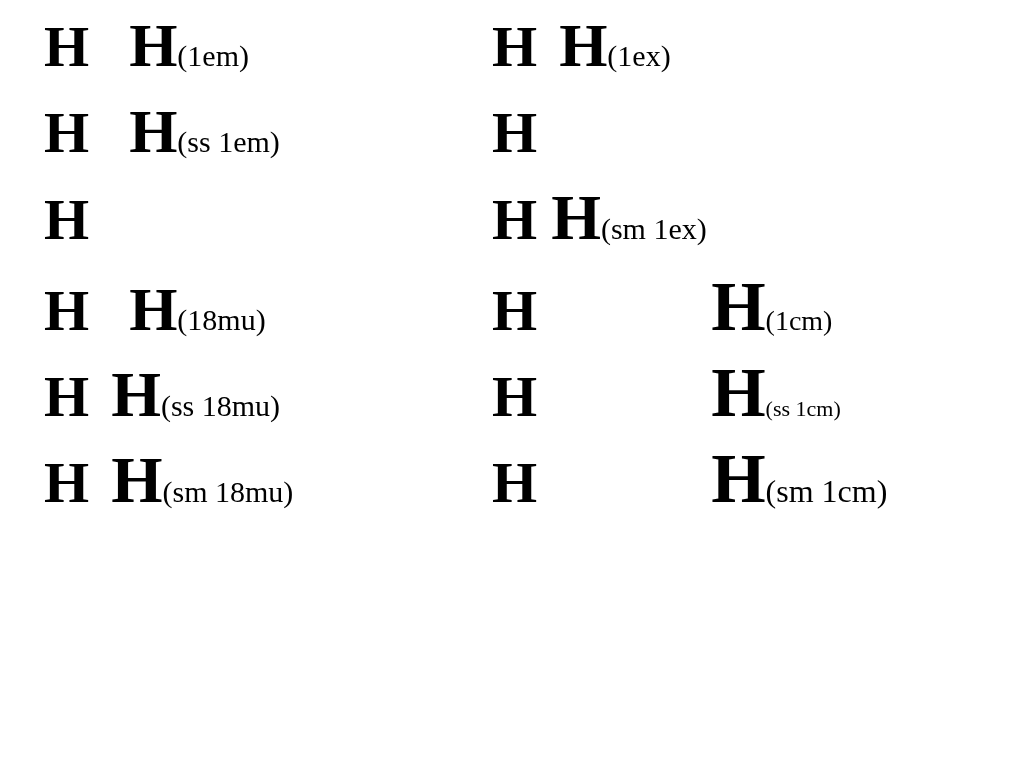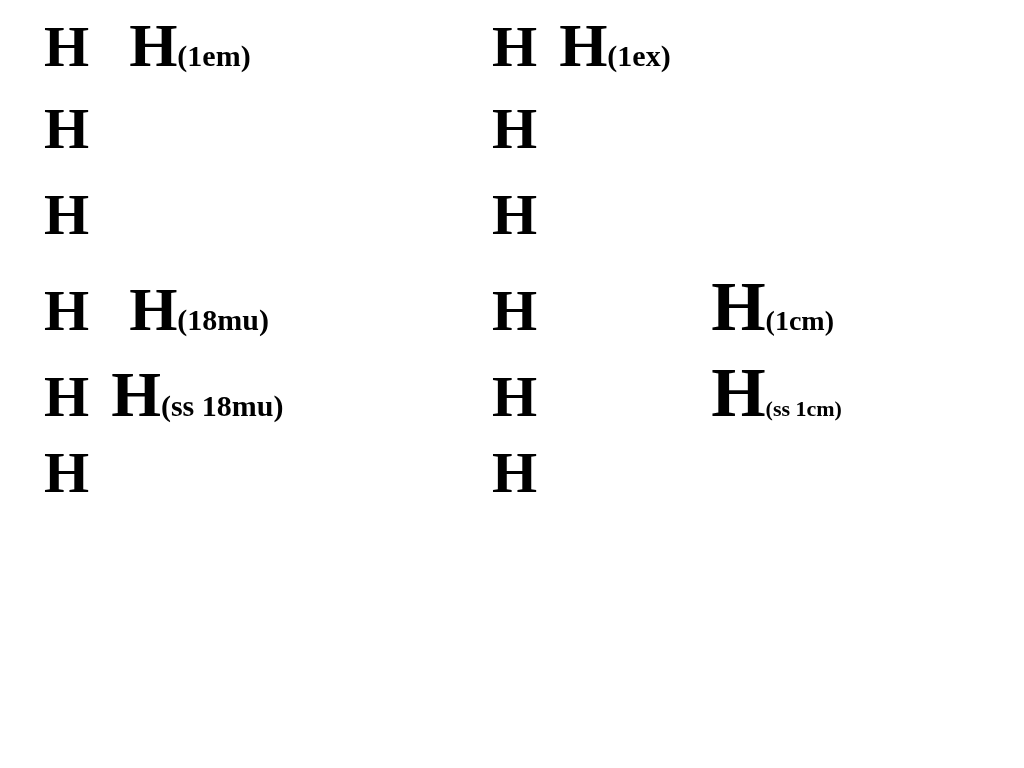--- a/index.html
+++ b/index.html
@@ -51,21 +51,21 @@
     white-space: nowrap;
   }
   .glyph {
     font-family: "Liberation Serif", serif;
     font-weight: bold;
     line-height: 1;
     display: inline-block;
   }
   .label {
     font-family: "Liberation Serif", serif;
-    font-weight: bold;
+    font-weight: normal;
     font-size: 30px;
     line-height: 1;
     display: inline-block;
   }
 </style>
 </head>
 <body>
 
 <div class="sheet">
 
@@ -83,35 +83,41 @@
       <span class="sample">
         <span class="glyph" style="font-size:62px">H</span><span class="label">(1ex)</span>
       </span>
     </div>
   </div>
 
   <div class="row">
     <div class="col col-left">
       <span class="ref">H</span>
       <span class="gap-a" style="width:40px"></span>
+      <span class="sample">
+        <span class="glyph" style="font-size:62px">H</span><span class="label">(ss 1em)</span>
+      </span>
     </div>
     <div class="col col-right">
       <span class="ref">H</span>
       <span class="gap-b" style="width:22px"></span>
     </div>
   </div>
 
   <div class="row">
     <div class="col col-left">
       <span class="ref">H</span>
       <span class="gap-a" style="width:30px"></span>
     </div>
     <div class="col col-right">
       <span class="ref">H</span>
       <span class="gap-b" style="width:14px"></span>
+      <span class="sample">
+        <span class="glyph" style="font-size:64px">H</span><span class="label">(sm 1ex)</span>
+      </span>
     </div>
   </div>
 
   <div class="row">
     <div class="col col-left">
       <span class="ref">H</span>
       <span class="gap-a" style="width:40px"></span>
       <span class="sample">
         <span class="glyph" style="font-size:62px">H</span><span class="label">(18mu)</span>
       </span>
@@ -139,20 +145,26 @@
       <span class="sample">
         <span class="glyph" style="font-size:70px">H</span><span class="label" style="font-size:22px">(ss 1cm)</span>
       </span>
     </div>
   </div>
 
   <div class="row">
     <div class="col col-left">
       <span class="ref">H</span>
       <span class="gap-a" style="width:22px"></span>
+      <span class="sample">
+        <span class="glyph" style="font-size:66px">H</span><span class="label">(sm 18mu)</span>
+      </span>
     </div>
     <div class="col col-right">
       <span class="ref">H</span>
       <span class="gap-b" style="width:174px"></span>
+      <span class="sample">
+        <span class="glyph" style="font-size:70px">H</span><span class="label" style="font-size:32px">(sm 1cm)</span>
+      </span>
     </div>
   </div>
 
 </div>
 
 </body></html>

